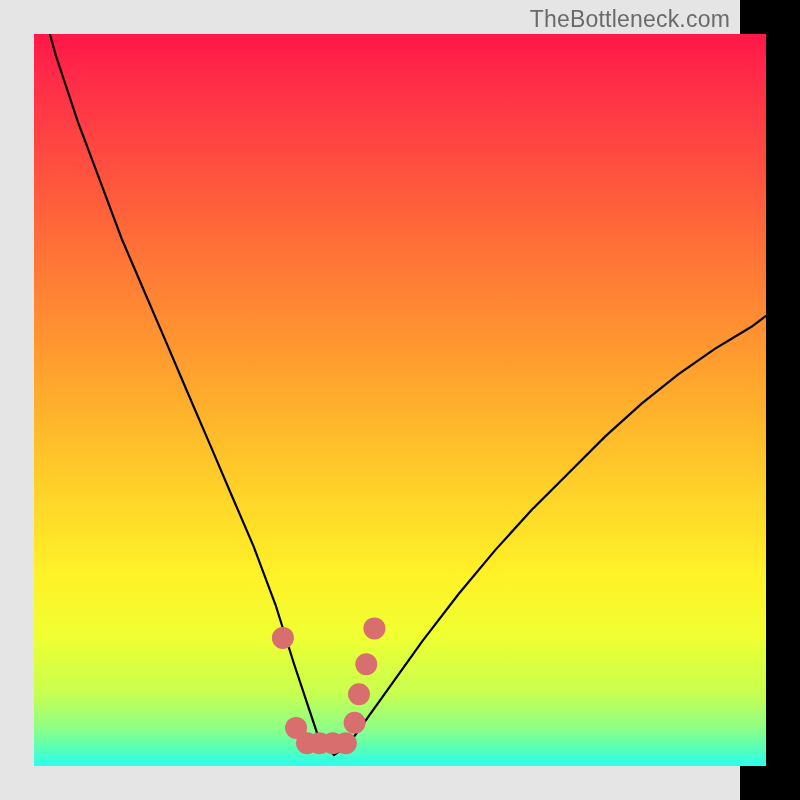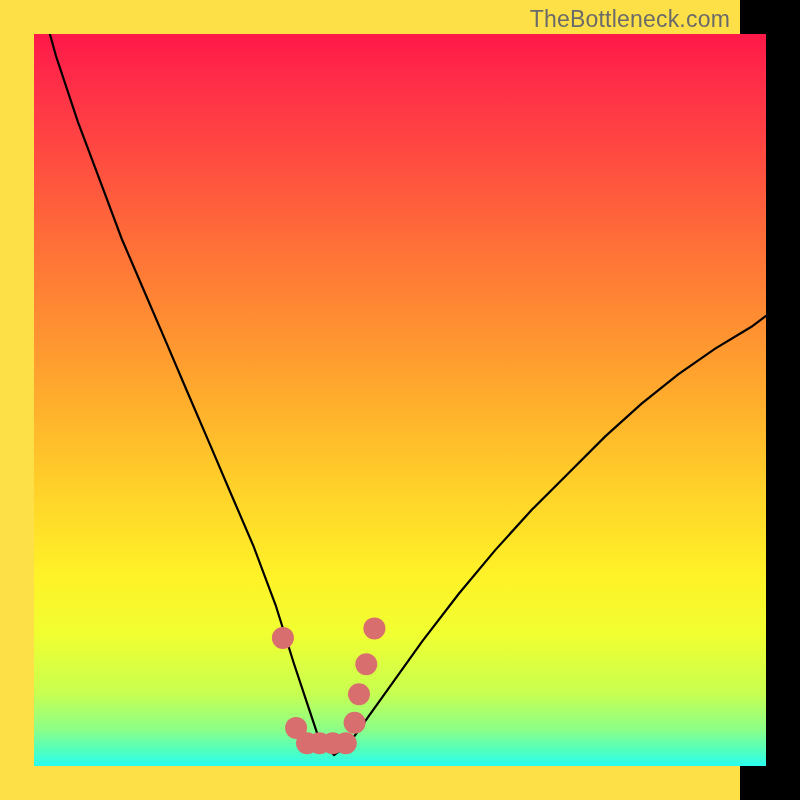--- a/index.html
+++ b/index.html
@@ -10,21 +10,21 @@
     background: #000;
     overflow: hidden;
     font-family: Arial, Helvetica, sans-serif;
   }
   .frame {
     position: absolute;
     left: 0;
     top: 0;
     width: 740px;
     height: 800px;
-    background: #fde047;
+    background: #e5e5e5;
   }
   .plot {
     position: absolute;
     left: 34px;
     top: 34px;
     width: 732px;
     height: 732px;
     background: linear-gradient(
       to bottom,
       #ff1848 0%,

